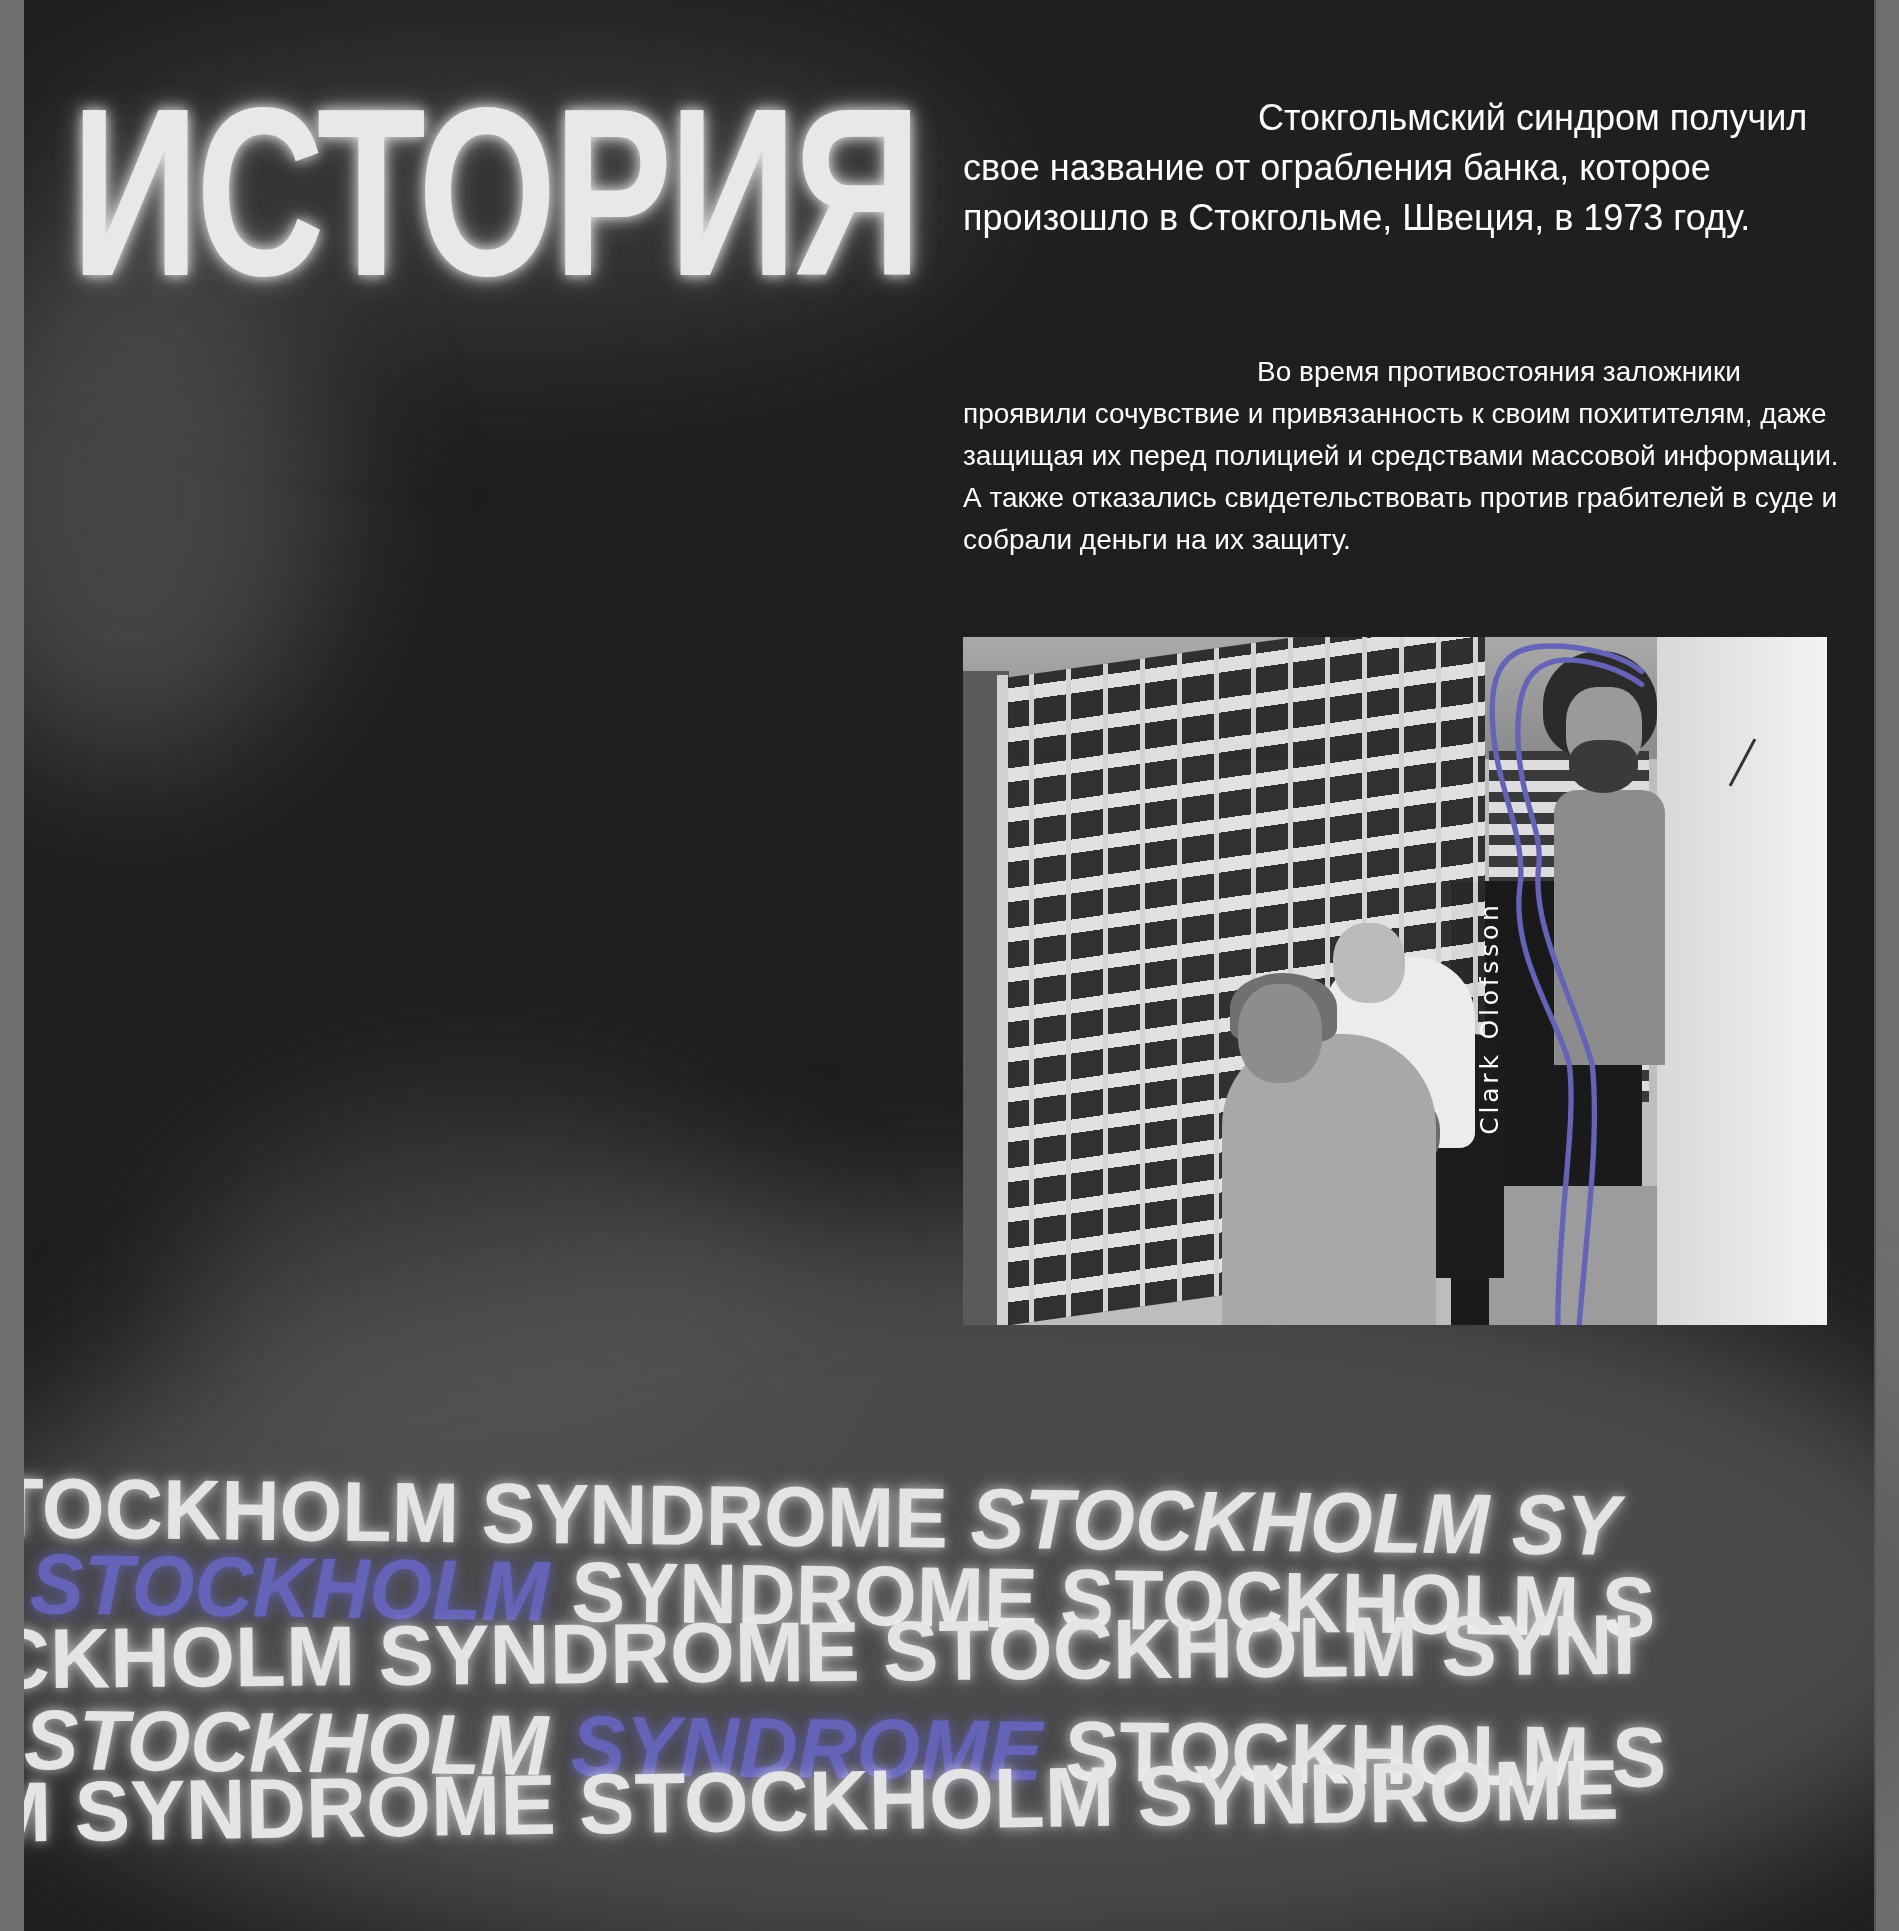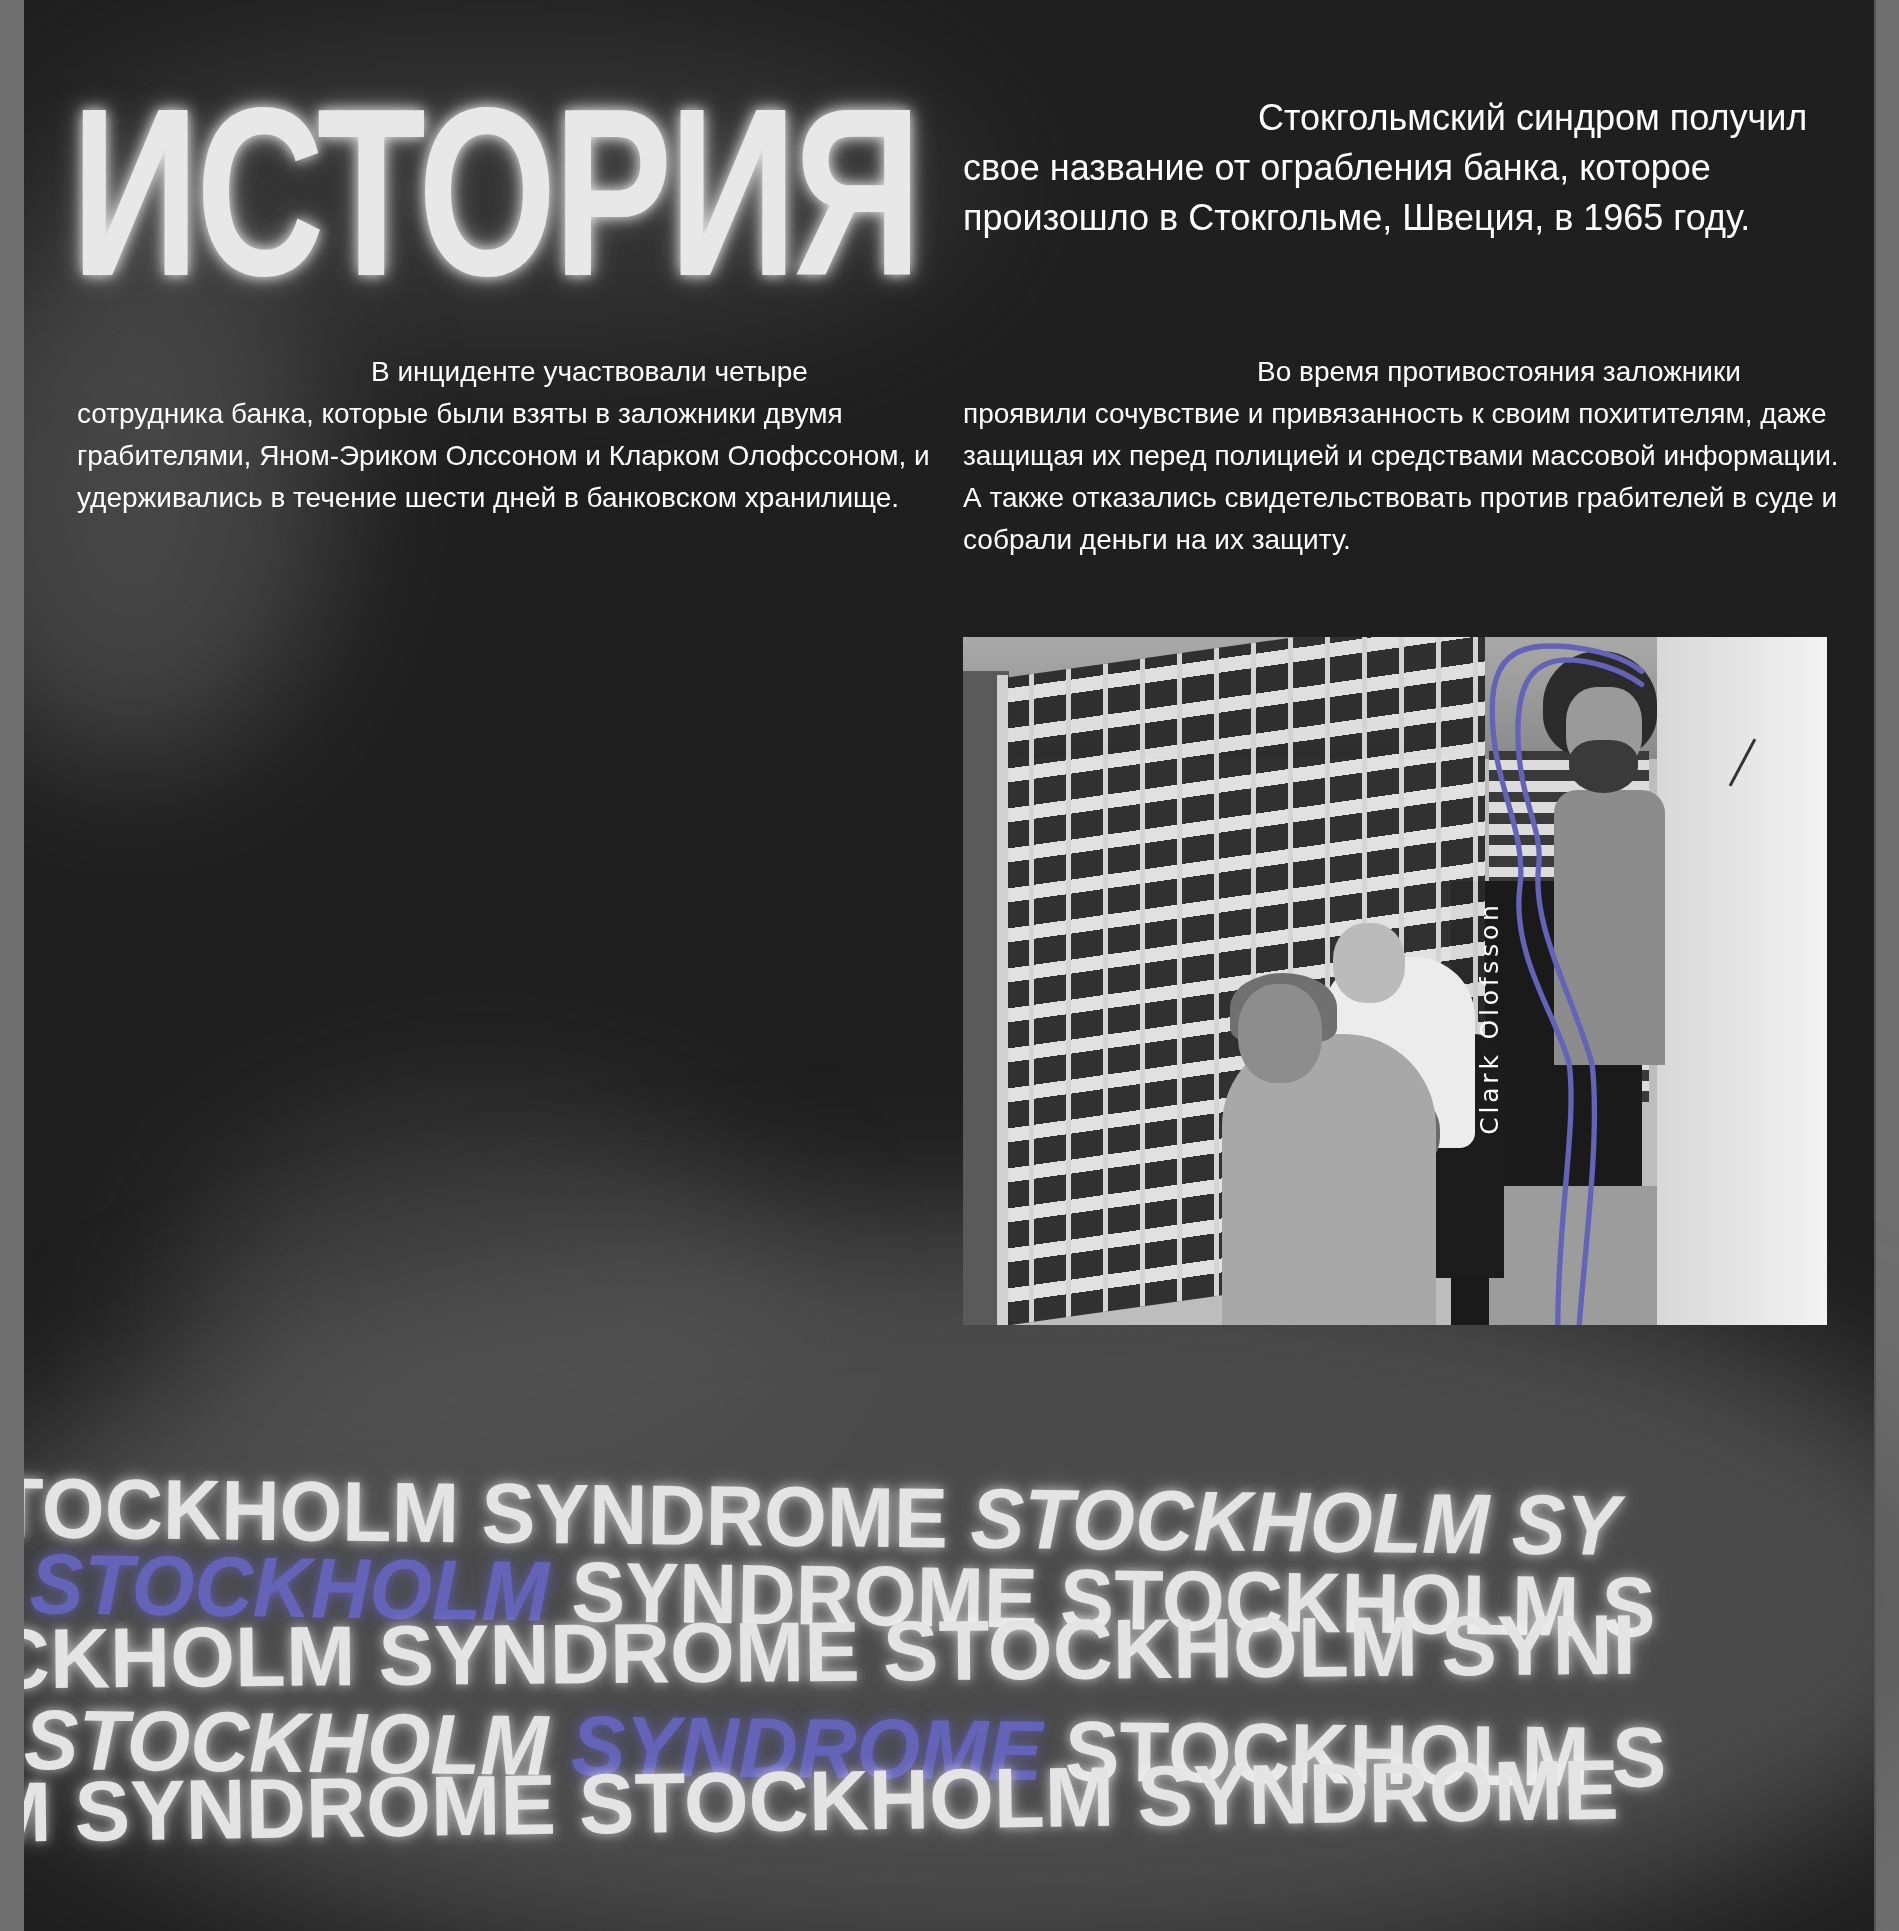--- a/index.html
+++ b/index.html
@@ -107,22 +107,21 @@
 <div class="strip right"></div>
 
 <div class="page">
   <div class="glow g4"></div>
   <div class="glow g1"></div>
   <div class="glow g3"></div>
   <div class="glow g2"></div>
 
   <div class="title">ИСТОРИЯ</div>
 
-  <p class="intro">Стокгольмский синдром получил свое название от ограбления банка, которое произошло в Стокгольме, Швеция, в 1965 году.</p>
-  <p class="body-left">В инциденте участвовали четыре сотрудника банка, которые были взяты в заложники двумя грабителями, Яном-Эриком Олссоном и Кларком Олофссоном, и удерживались в течение шести дней в банковском хранилище.</p>
+  <p class="intro">Стокгольмский синдром получил свое название от ограбления банка, которое произошло в Стокгольме, Швеция, в 1973 году.</p>
   <p class="body-right">Во время противостояния заложники проявили сочувствие и привязанность к своим похитителям, даже защищая их перед полицией и средствами массовой информации. А также отказались свидетельствовать против грабителей в суде и собрали деньги на их защиту.</p>
 
   <div class="photo">
     <div class="wall-top"></div>
     <div class="shelf2"></div>
     <div class="dark-mid"></div>
     <div class="cabinet-side"></div>
     <div class="cabinet"></div>
     <div class="cabinet-frame"></div>
     <div class="light-wall"></div>

